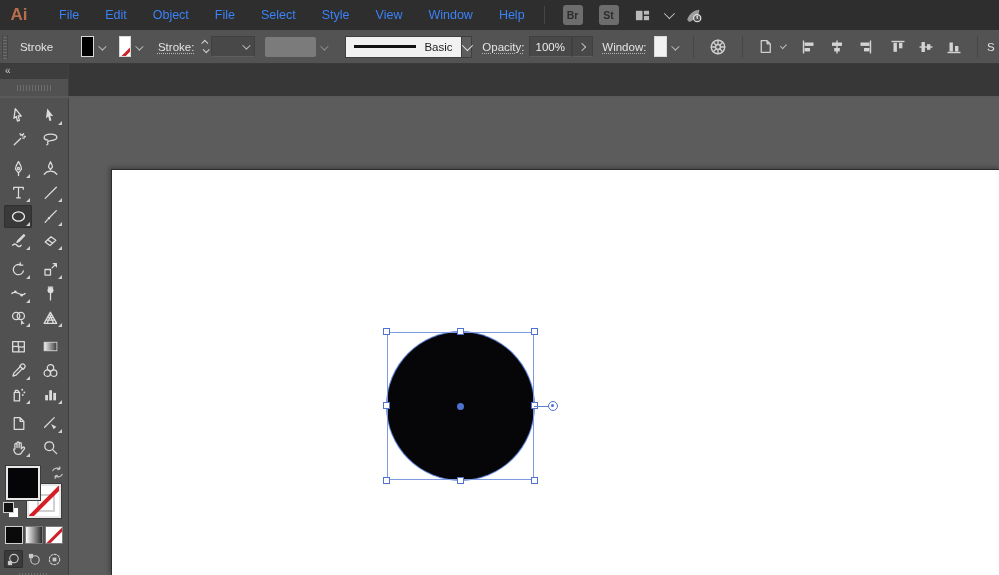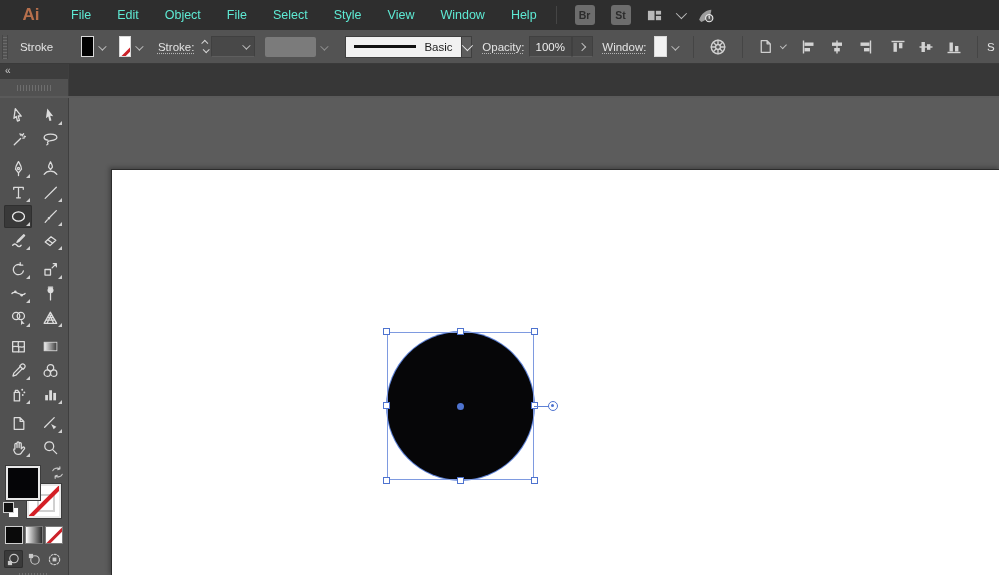--- a/index.html
+++ b/index.html
@@ -3,22 +3,22 @@
 <meta charset="utf-8">
 <style>
   html,body{margin:0;padding:0;width:999px;height:575px;overflow:hidden;
     font-family:"Liberation Sans","DejaVu Sans",sans-serif;background:#2e2e2e;
     -webkit-font-smoothing:antialiased;}
   .app{width:999px;height:575px;display:flex;flex-direction:column;}
 
   
   .menubar{height:30px;background:#2e2e2e;display:flex;align-items:center;flex:none;}
   .ai-logo{width:38px;height:30px;display:flex;align-items:center;justify-content:center;
-    color:#b66f4c;font-size:17px;font-weight:bold;letter-spacing:0;padding-left:12px;}
-  .menu-item{color:#5eead4;font-size:12.5px;padding:0 13px;height:16px;display:flex;align-items:center;cursor:default;}
+    color:#b66f4c;font-size:17px;font-weight:bold;letter-spacing:0;}
+  .menu-item{color:#3b82f6;font-size:12.5px;padding:0 13px;height:16px;display:flex;align-items:center;cursor:default;}
   .menubar-sep{width:1px;height:18px;background:#454545;margin:0 10px 0 6px;}
   .mb-btn{width:20px;height:20px;background:#6d6d6d;border-radius:3px;color:#2c2c2c;
     font-size:10.5px;font-weight:bold;display:flex;align-items:center;justify-content:center;margin:0 8px;}
   .mb-ic{color:#b9b9b9;display:flex;align-items:center;margin:0 6px;}
   .chev{width:7px;height:7px;border-right:1.6px solid #bdbdbd;border-bottom:1.6px solid #bdbdbd;
     transform:rotate(45deg) translateY(-2px);display:inline-block;}
 
   
   .controlbar{height:33px;background:#535353;border-bottom:1px solid #3a3a3a;display:flex;
     align-items:center;flex:none;color:#e3e3e3;font-size:11.5px;white-space:nowrap;overflow:hidden;}

